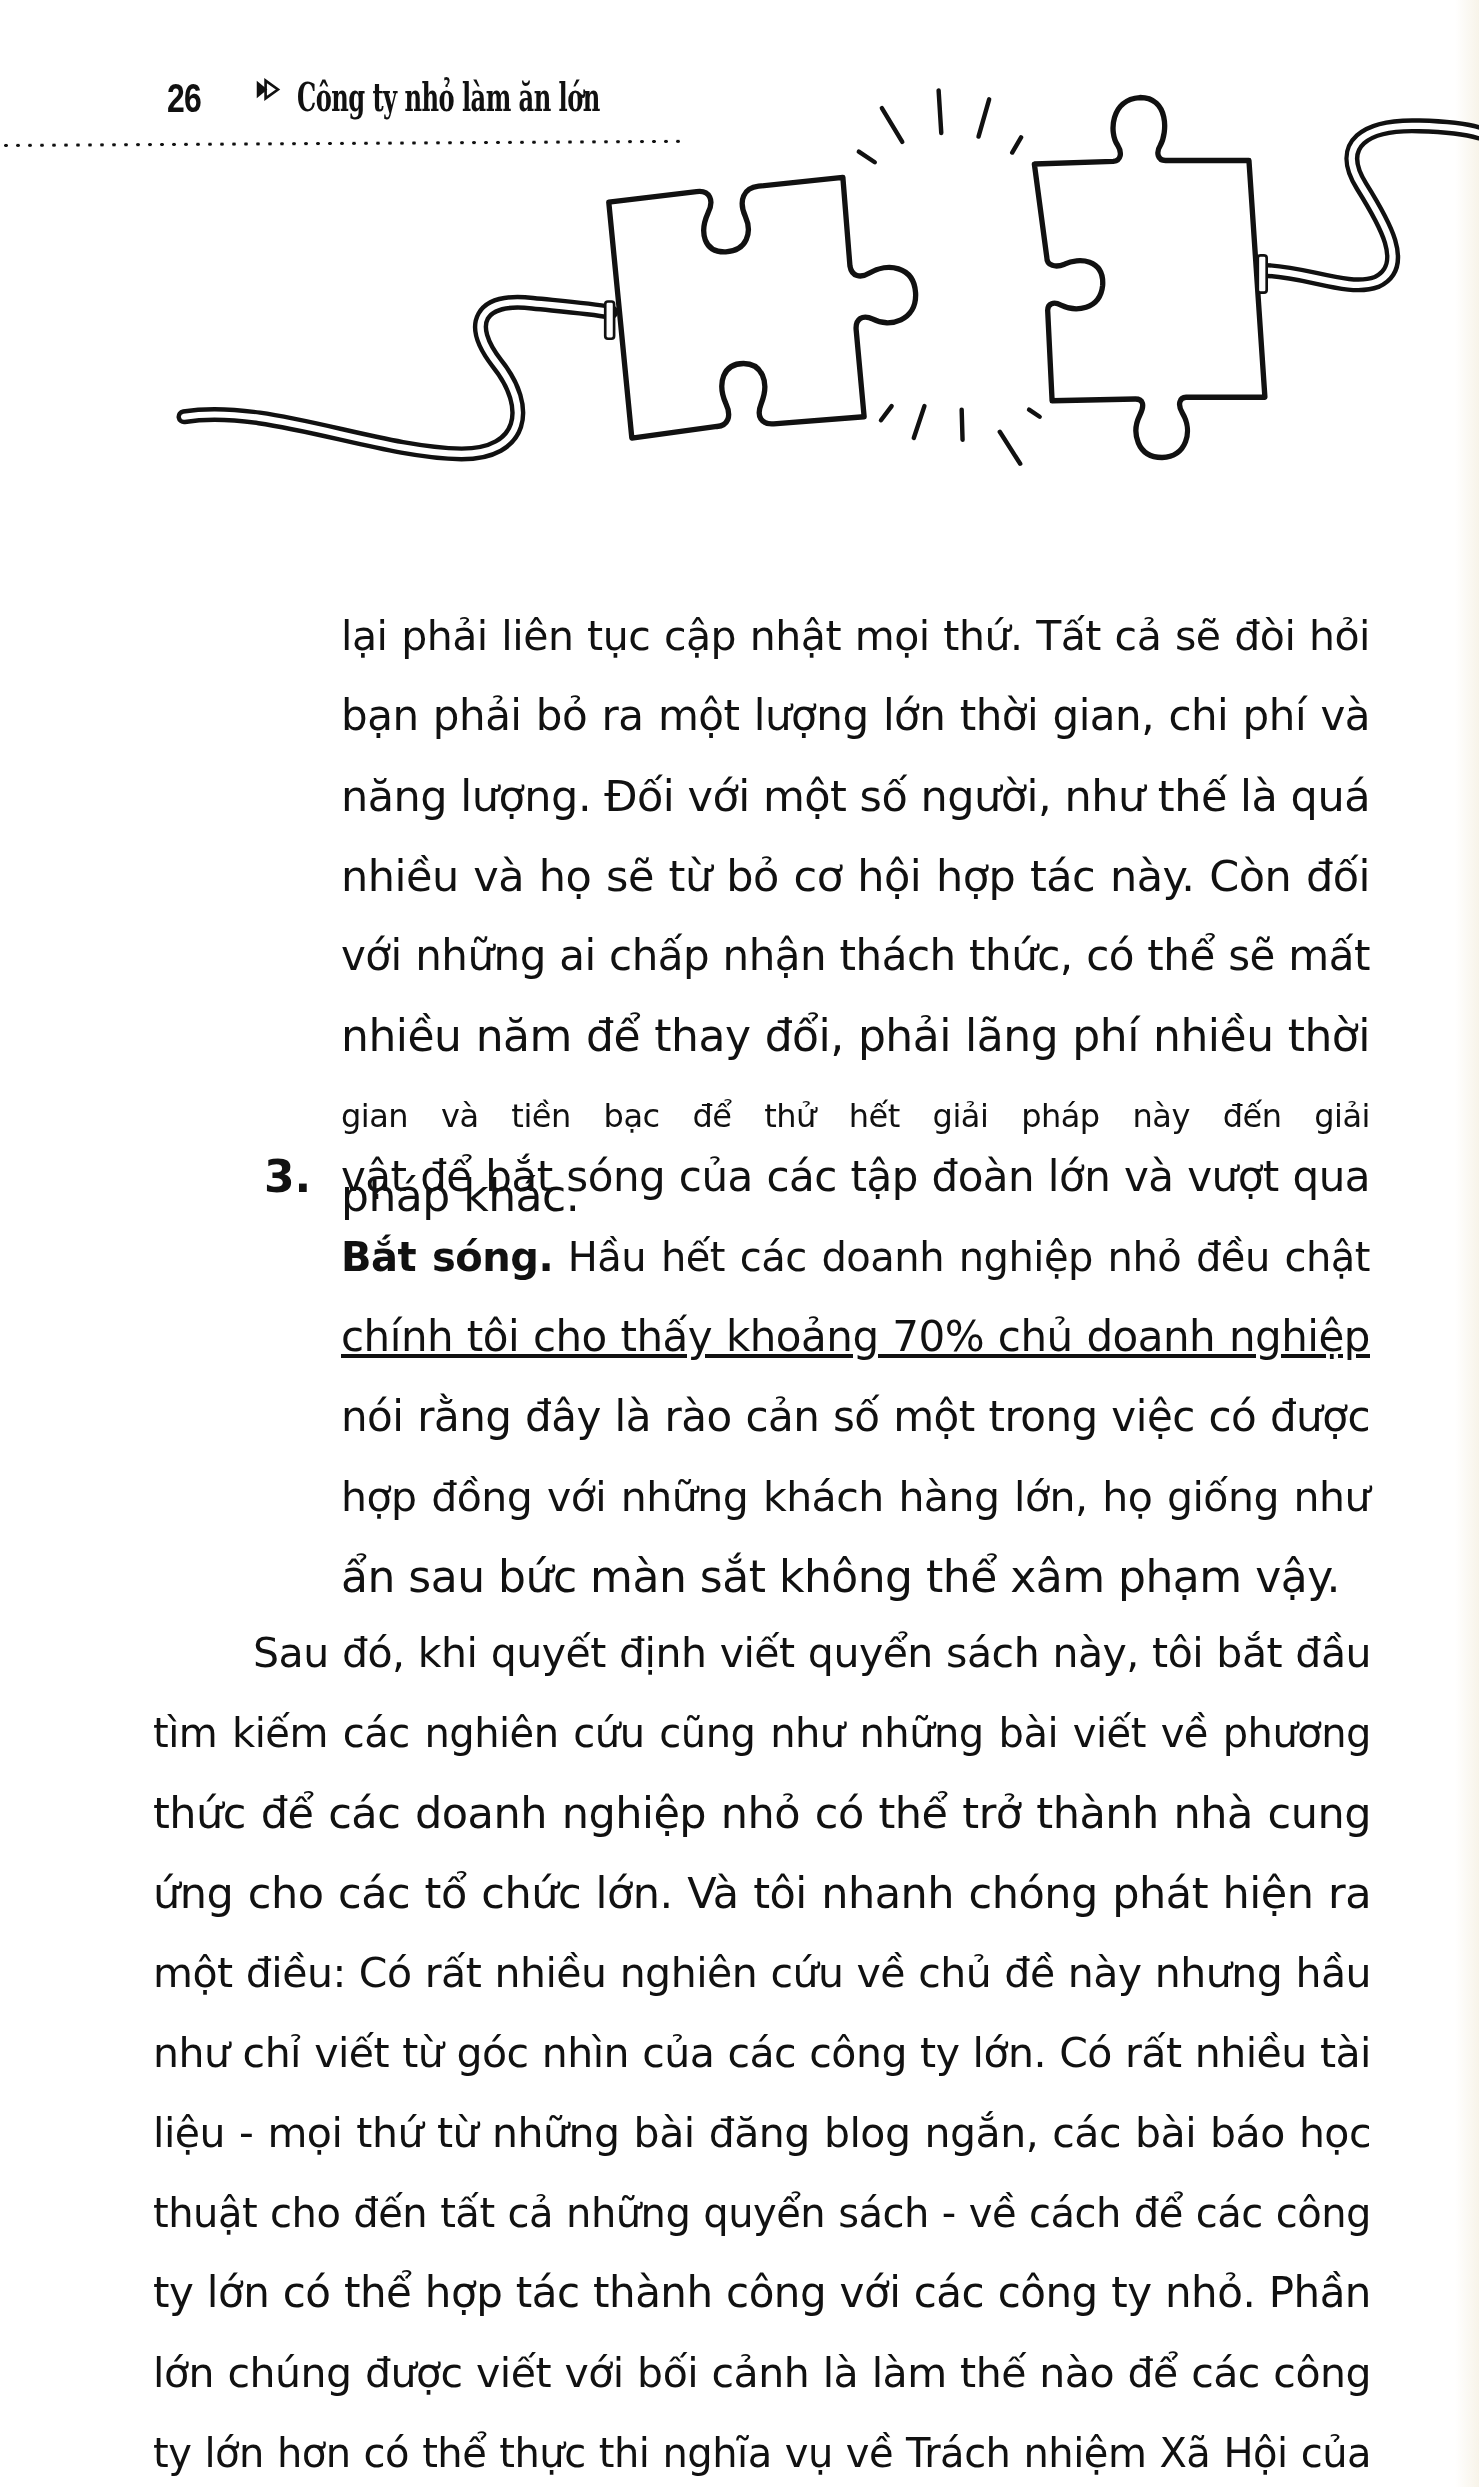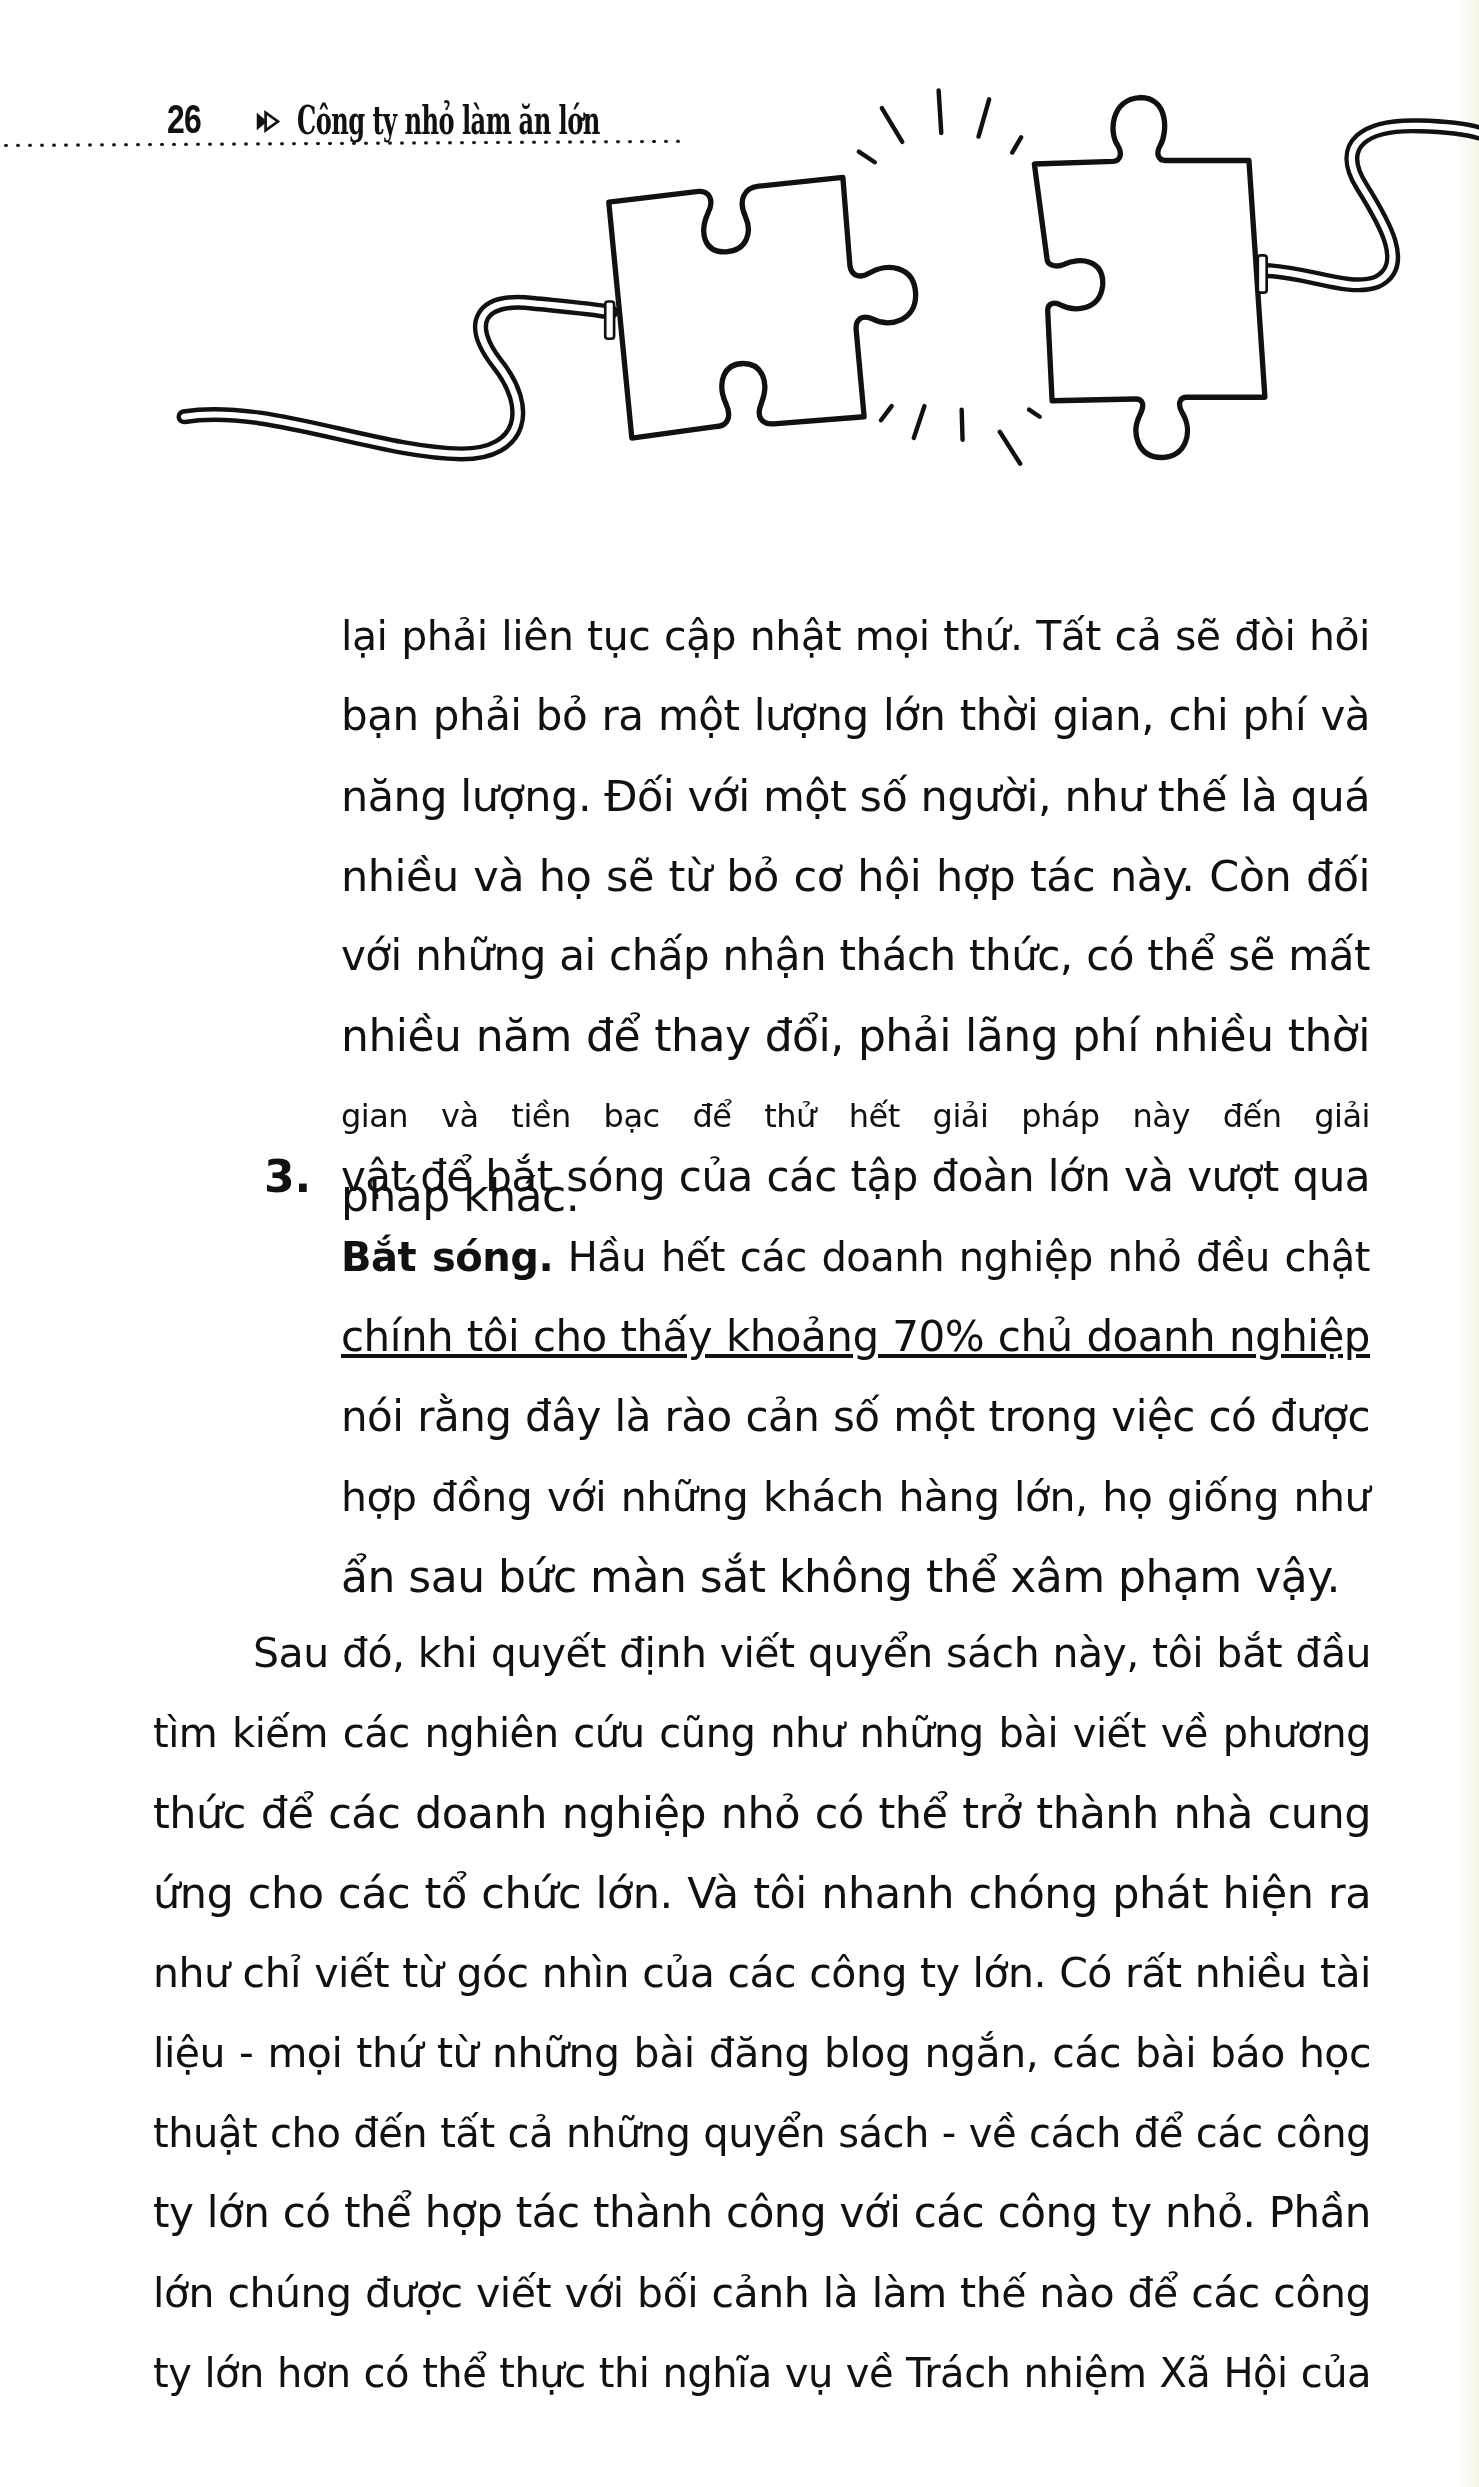--- a/index.html
+++ b/index.html
@@ -3,21 +3,21 @@
 <meta charset="utf-8">
 <style>
   html, body { margin:0; padding:0; }
   body {
     width:1480px; height:2487px; position:relative; overflow:hidden;
     background:#ffffff; color:#111111;
     font-family:"DejaVu Sans", sans-serif;
   }
   .page-edge { position:absolute; right:0; top:0; width:25px; height:2487px;
     background:linear-gradient(90deg, rgba(255,255,255,0), #f7f3e8); }
-  .running-header { position:absolute; left:167px; top:78px; height:62px; display:flex; align-items:flex-end; }
+  .running-header { position:absolute; left:167px; top:78px; height:62px; display:flex; align-items:flex-start; }
   .page-number { font-family:"Liberation Sans Narrow","Liberation Sans", sans-serif; font-weight:bold;
     font-size:41px; letter-spacing:-0.9px; transform:scaleX(0.78); transform-origin:left bottom; width:53px; line-height:1; }
   .header-arrow { margin-left:35px; margin-bottom:7px; width:30px; height:23px; }
   .header-title { margin-left:12.4px; font-family:"DejaVu Serif", serif; font-weight:bold; font-size:39px;
     transform:scaleX(0.62); transform-origin:left bottom; white-space:nowrap; line-height:1; letter-spacing:-0.9px; }
   .dotted-rule { position:absolute; left:0; top:142px; width:683px; height:7px;
     background-image:radial-gradient(circle, #111 1.6px, transparent 2px);
     background-size:12px 7px; background-repeat:repeat-x; transform:rotate(-0.35deg); transform-origin:left center; }
   .illustration { position:absolute; left:0; top:0; width:1480px; height:532px; }
   .text-block { position:absolute; font-size:44px; line-height:80px; letter-spacing:-0.5px; word-spacing:0px; }
@@ -108,20 +108,21 @@
     <span class="line" style="display: block; font-size: 41px;">hợp đồng với những khách hàng lớn, họ giống như</span>
     <span class="line last" style="display: block;">ẩn sau bức màn sắt không thể xâm phạm vậy.</span>
   </div>
 </div>
 
 <div class="text-block block-b">
   <span class="line indent" style="display: block; font-size: 41px;">Sau đó, khi quyết định viết quyển sách này, tôi bắt đầu</span>
   <span class="line" style="display: block; font-size: 40px;">tìm kiếm các nghiên cứu cũng như những bài viết về phương</span>
   <span class="line" style="display: block; font-size: 43px;">thức để các doanh nghiệp nhỏ có thể trở thành nhà cung</span>
   <span class="line" style="display: block; font-size: 43px;">ứng cho các tổ chức lớn. Và tôi nhanh chóng phát hiện ra</span>
+  <span class="line" style="display: block; font-size: 41px;">một điều: Có rất nhiều nghiên cứu về chủ đề này nhưng hầu</span>
   <span class="line" style="display: block; font-size: 41px;">như chỉ viết từ góc nhìn của các công ty lớn. Có rất nhiều tài</span>
   <span class="line" style="display: block; font-size: 41px;">liệu - mọi thứ từ những bài đăng blog ngắn, các bài báo học</span>
   <span class="line" style="display: block; font-size: 40px;">thuật cho đến tất cả những quyển sách - về cách để các công</span>
   <span class="line" style="display: block; font-size: 42px;">ty lớn có thể hợp tác thành công với các công ty nhỏ. Phần</span>
   <span class="line" style="display: block; font-size: 41px;">lớn chúng được viết với bối cảnh là làm thế nào để các công</span>
   <span class="line" style="display: block; font-size: 40px;">ty lớn hơn có thể thực thi nghĩa vụ về Trách nhiệm Xã Hội của</span>
 
 </div>
 
 

